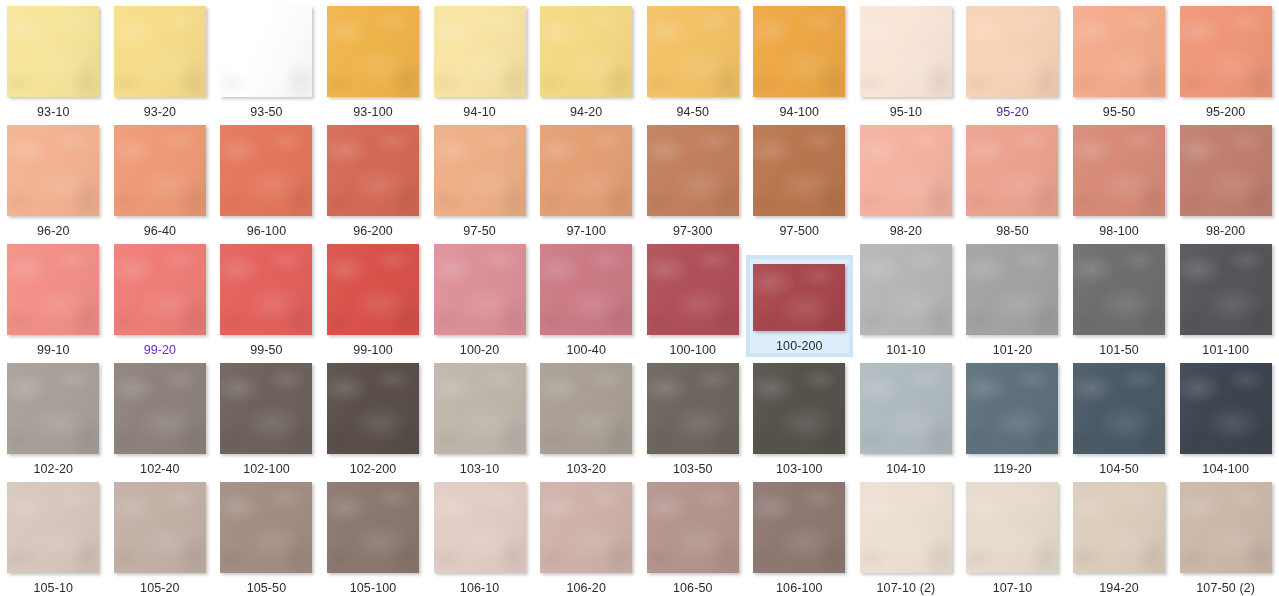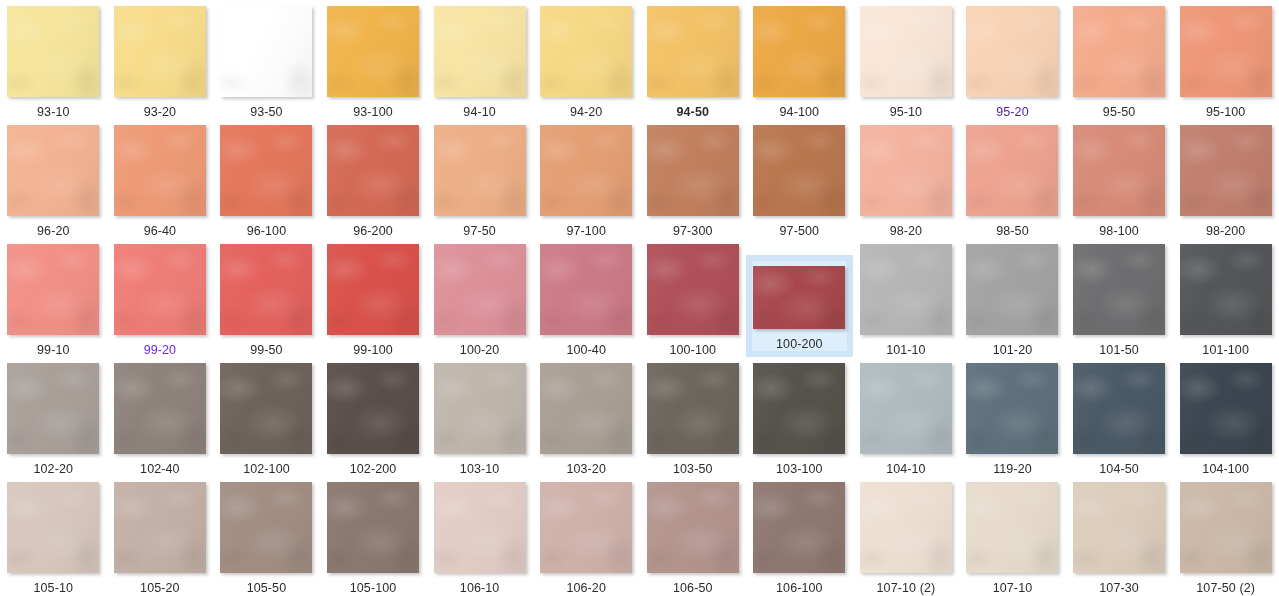--- a/index.html
+++ b/index.html
@@ -29,21 +29,21 @@
     display: flex;
     flex-direction: column;
     align-items: center;
     justify-content: flex-start;
     padding-top: 6px;
     box-sizing: border-box;
   }
 
   .swatch-cell.is-selected {
     background: #ddeefc;
-    border: 6px solid #0f172a;
+    border: 4px solid #0f172a;
     padding-top: 5px;
     margin-top: 17px;
   }
 
   .swatch-chip {
     width: 92px;
     height: 92px;
     box-sizing: border-box;
     box-shadow: 2px 2px 3px rgba(0, 0, 0, 0.22);
     position: relative;
@@ -109,41 +109,41 @@
     <div class="swatch-cell">
       <div class="swatch-chip" style="background: rgb(248, 228, 164);"></div>
       <div class="swatch-label" style="color: rgb(43, 43, 43);">94-10</div>
     </div>
     <div class="swatch-cell">
       <div class="swatch-chip" style="background: rgb(246, 217, 132);"></div>
       <div class="swatch-label" style="color: rgb(43, 43, 43);">94-20</div>
     </div>
     <div class="swatch-cell">
       <div class="swatch-chip" style="background: rgb(243, 194, 102);"></div>
-      <div class="swatch-label" style="color: rgb(43, 43, 43); font-weight: bold;">94-50</div>
+      <div class="swatch-label" style="color: rgb(43, 43, 43);">94-50</div>
     </div>
     <div class="swatch-cell">
       <div class="swatch-chip" style="background: rgb(237, 168, 70);"></div>
       <div class="swatch-label" style="color: rgb(43, 43, 43);">94-100</div>
     </div>
     <div class="swatch-cell">
       <div class="swatch-chip" style="background: rgb(249, 230, 215);"></div>
       <div class="swatch-label" style="color: rgb(43, 43, 43);">95-10</div>
     </div>
     <div class="swatch-cell">
       <div class="swatch-chip" style="background: rgb(248, 211, 182);"></div>
       <div class="swatch-label" style="color: #4c1d95;">95-20</div>
     </div>
     <div class="swatch-cell">
       <div class="swatch-chip" style="background: rgb(244, 171, 140);"></div>
       <div class="swatch-label" style="color: rgb(43, 43, 43);">95-50</div>
     </div>
     <div class="swatch-cell">
       <div class="swatch-chip" style="background: rgb(239, 151, 120);"></div>
-      <div class="swatch-label" style="color: rgb(43, 43, 43);">95-100</div>
+      <div class="swatch-label" style="color: rgb(43, 43, 43);">95-200</div>
     </div>
     <div class="swatch-cell">
       <div class="swatch-chip" style="background: rgb(243, 179, 146);"></div>
       <div class="swatch-label" style="color: rgb(43, 43, 43);">96-20</div>
     </div>
     <div class="swatch-cell">
       <div class="swatch-chip" style="background: rgb(238, 154, 118);"></div>
       <div class="swatch-label" style="color: rgb(43, 43, 43);">96-40</div>
     </div>
     <div class="swatch-cell">
@@ -317,19 +317,19 @@
     <div class="swatch-cell">
       <div class="swatch-chip" style="background: rgb(236, 224, 210);"></div>
       <div class="swatch-label" style="color: rgb(43, 43, 43);">107-10 (2)</div>
     </div>
     <div class="swatch-cell">
       <div class="swatch-chip" style="background: rgb(230, 219, 204);"></div>
       <div class="swatch-label" style="color: rgb(43, 43, 43);">107-10</div>
     </div>
     <div class="swatch-cell">
       <div class="swatch-chip" style="background: rgb(220, 205, 188);"></div>
-      <div class="swatch-label" style="color: rgb(43, 43, 43);">107-30</div>
+      <div class="swatch-label" style="color: rgb(43, 43, 43);">194-20</div>
     </div>
     <div class="swatch-cell">
       <div class="swatch-chip" style="background: rgb(203, 184, 168);"></div>
       <div class="swatch-label" style="color: rgb(43, 43, 43);">107-50 (2)</div>
     </div>
   </div>
 
 </body></html>

